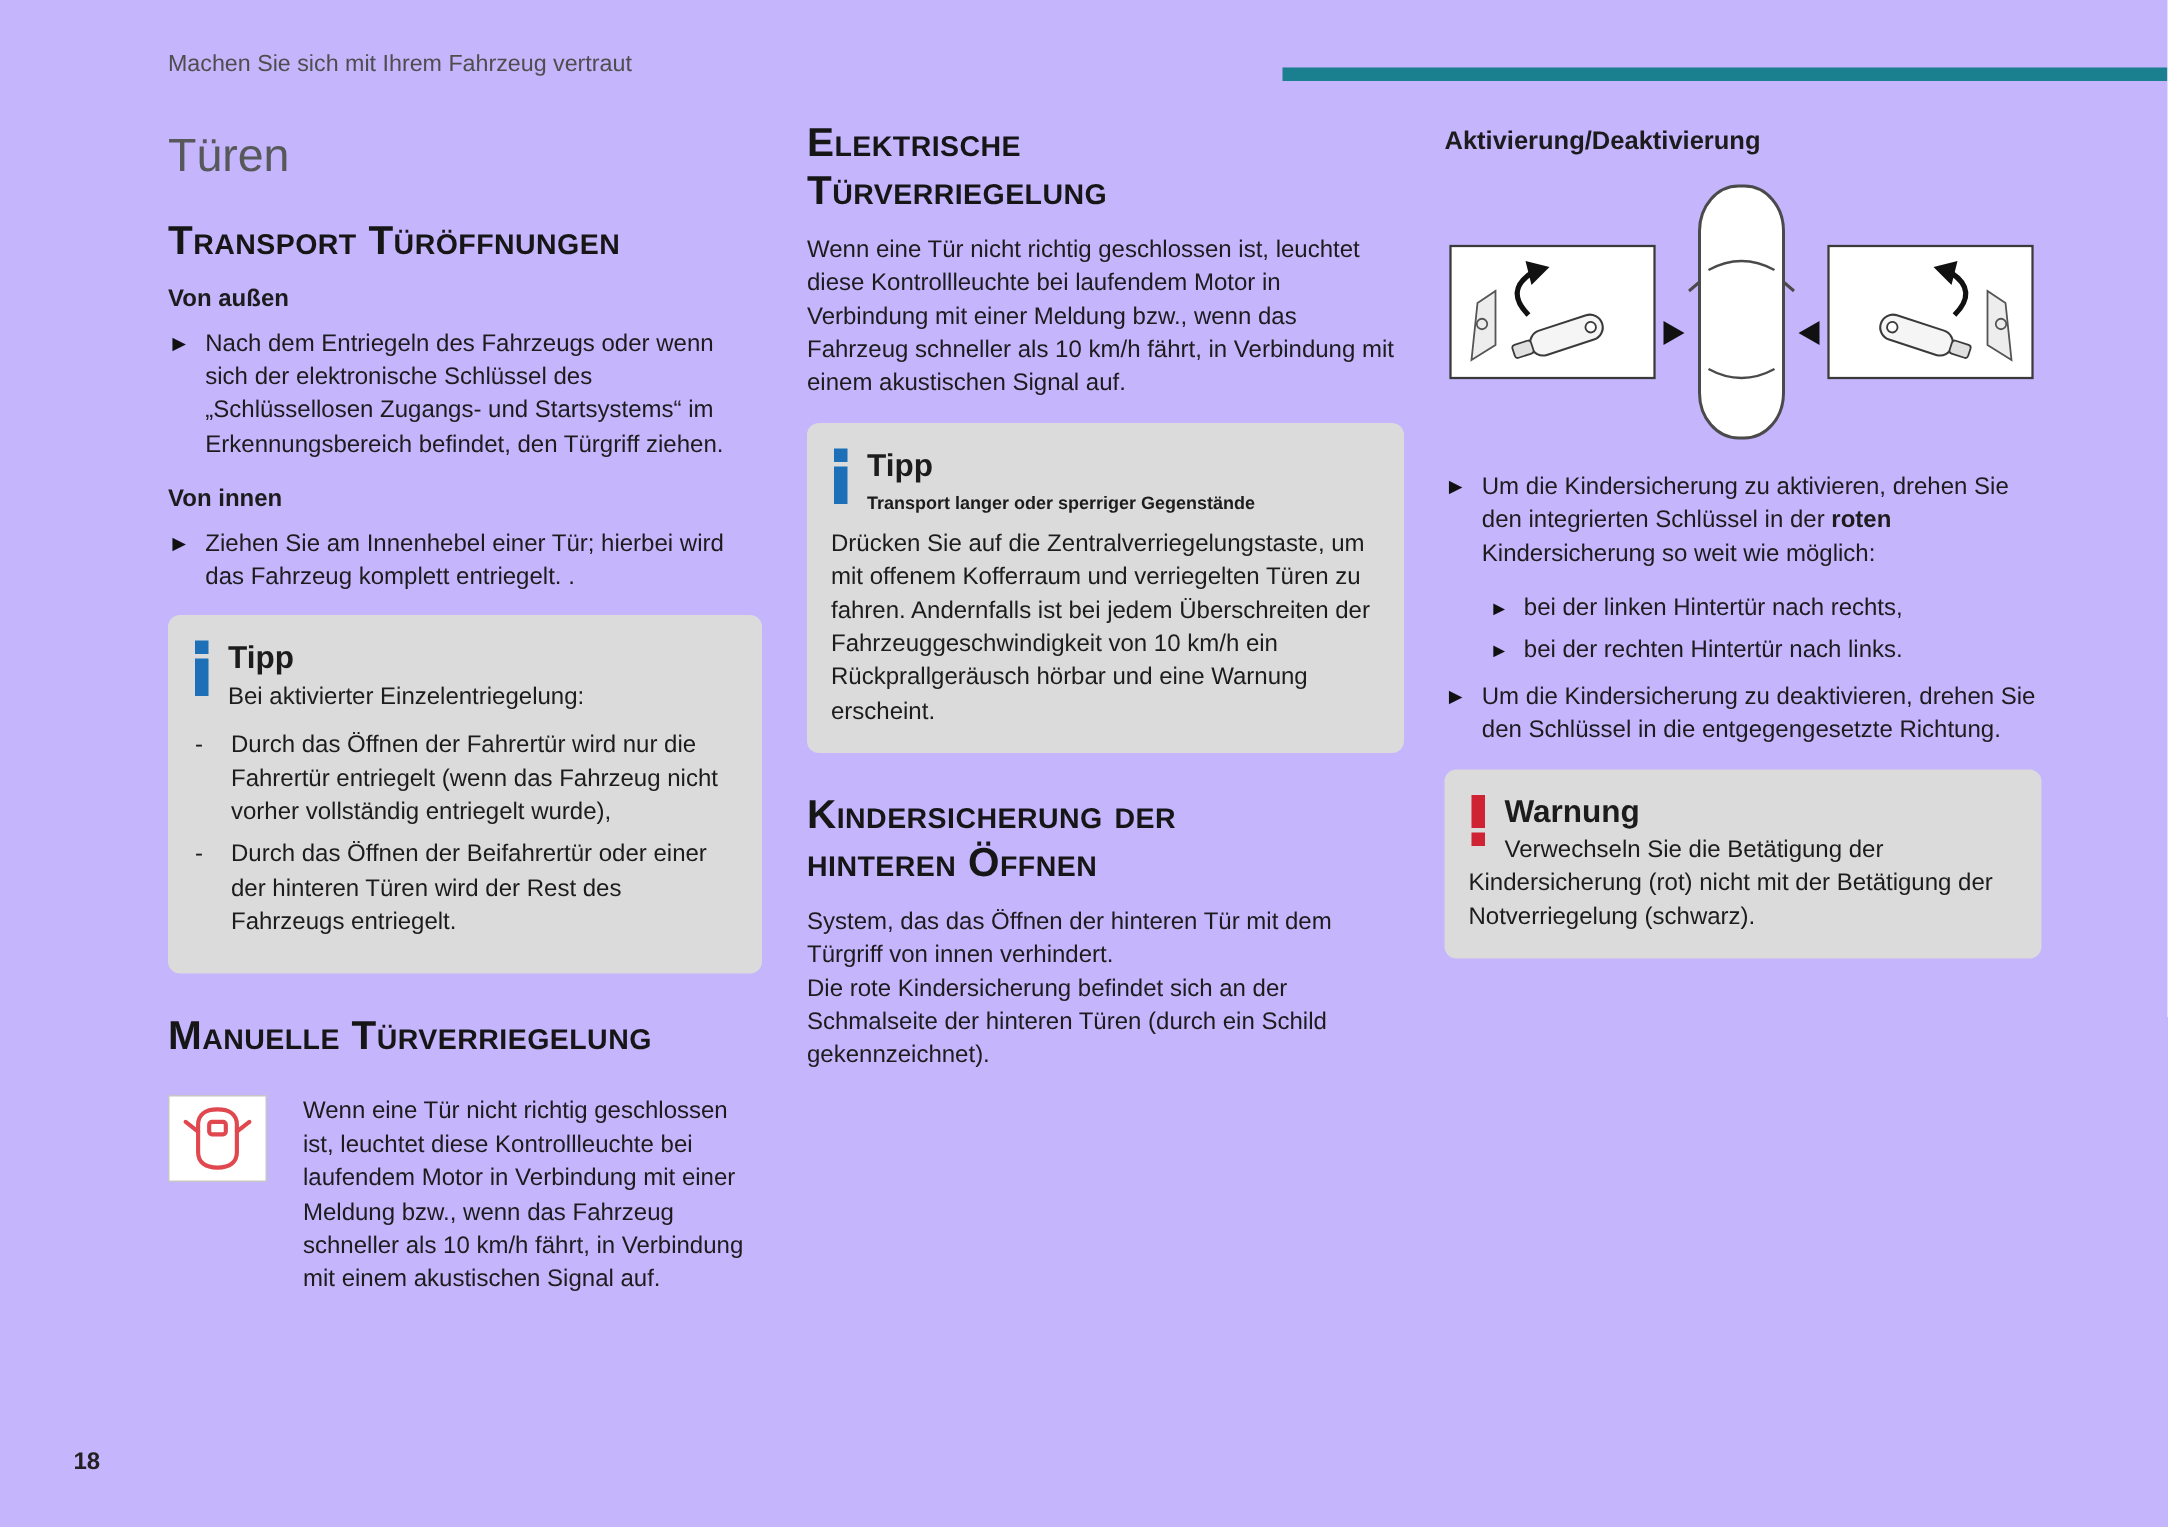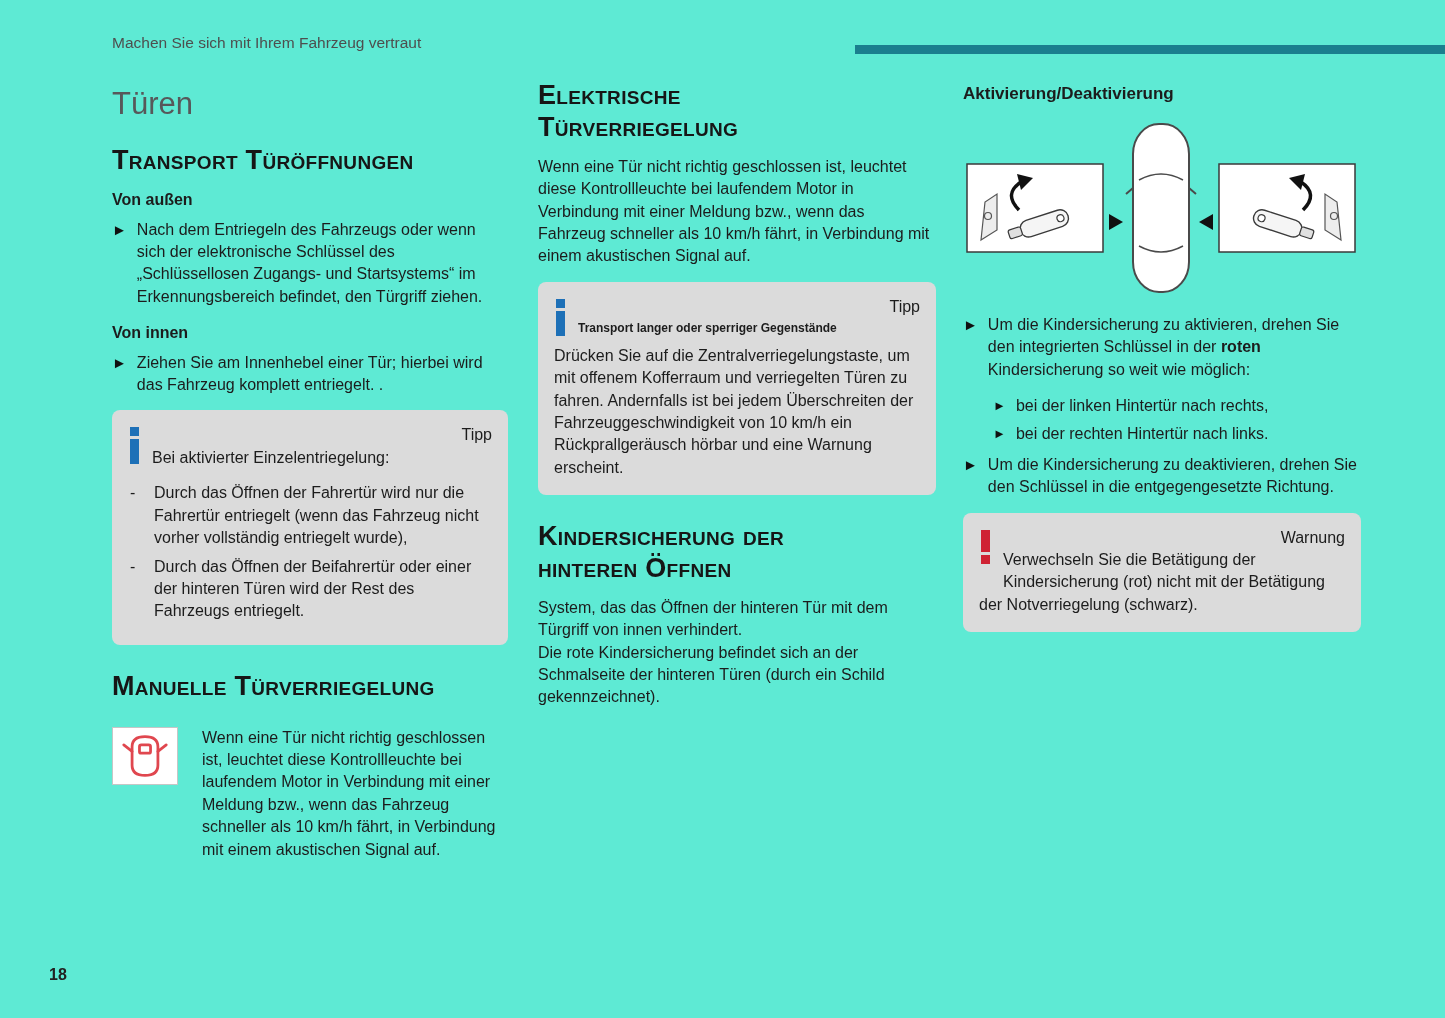--- a/index.html
+++ b/index.html
@@ -1,18 +1,18 @@
 <!DOCTYPE html>
 <html><head>
 <meta charset="utf-8">
 <style>
   * { margin:0; padding:0; box-sizing:border-box; }
   html,body { background:#ffffff; }
   body { font-family:"Liberation Sans","DejaVu Sans",sans-serif; color:#1c1c1c; }
-  .page { position:relative; width:1445px; height:1018px; background:#5eead4; overflow:hidden; }
+  .page { position:relative; width:1445px; height:1018px; background:#c4b5fd; overflow:hidden; }
 
   .running-header { position:absolute; left:112px; top:34px; font-size:15.5px; color:#4e4e4e; }
   .accent-bar { position:absolute; left:855px; top:45px; width:590px; height:9px; background:#1a7f8e; }
 
   .col { position:absolute; top:80px; font-size:16px; line-height:1.4; }
   .col1 { left:112px; width:396px; }
   .col2 { left:538px; width:398px; }
   .col3 { left:963px; width:398px; }
 
   .page-title { font-size:31px; font-weight:400; color:#57585a; margin:2px 0 20px; }
@@ -35,21 +35,21 @@
   .graybox { background:#dbdbdb; border-radius:8px; padding:14px 16px 16px; margin:4px 0 26px; overflow:hidden; }
 
   .info-icon { float:left; width:9px; margin:3px 13px 8px 2px; }
   .info-icon .dot { display:block; width:9px; height:9px; background:#1d70b7; margin-bottom:3px; }
   .info-icon .stem { display:block; width:9px; height:25px; background:#1d70b7; }
 
   .warn-icon { float:left; width:9px; margin:3px 13px 8px 2px; }
   .warn-icon .stem { display:block; width:9px; height:22px; background:#cf2233; margin-bottom:3px; }
   .warn-icon .dot { display:block; width:9px; height:9px; background:#cf2233; }
 
-  .box-label { font-weight:normal; font-size:16px;text-align:right; }
+  .box-label { font-weight:bold; font-size:21px; }
   .box-subtitle { font-weight:bold; font-size:12px; margin-top:2px; }
   .box-body { margin-top:8px; clear:none; }
   .box-body.clearbody { clear:left; }
 
   .dash-list { clear:left; padding-top:10px; }
   .dash-item { display:flex; margin-bottom:6px; }
   .dash-item .dash { flex:0 0 26px; padding-left:2px; }
 
   .icon-row { display:flex; gap:24px; align-items:flex-start; }
   .telltale-box { flex:0 0 auto; width:66px; height:58px; border:1px solid #c6c6c6; display:flex; align-items:center; justify-content:center; background:#fff; }

